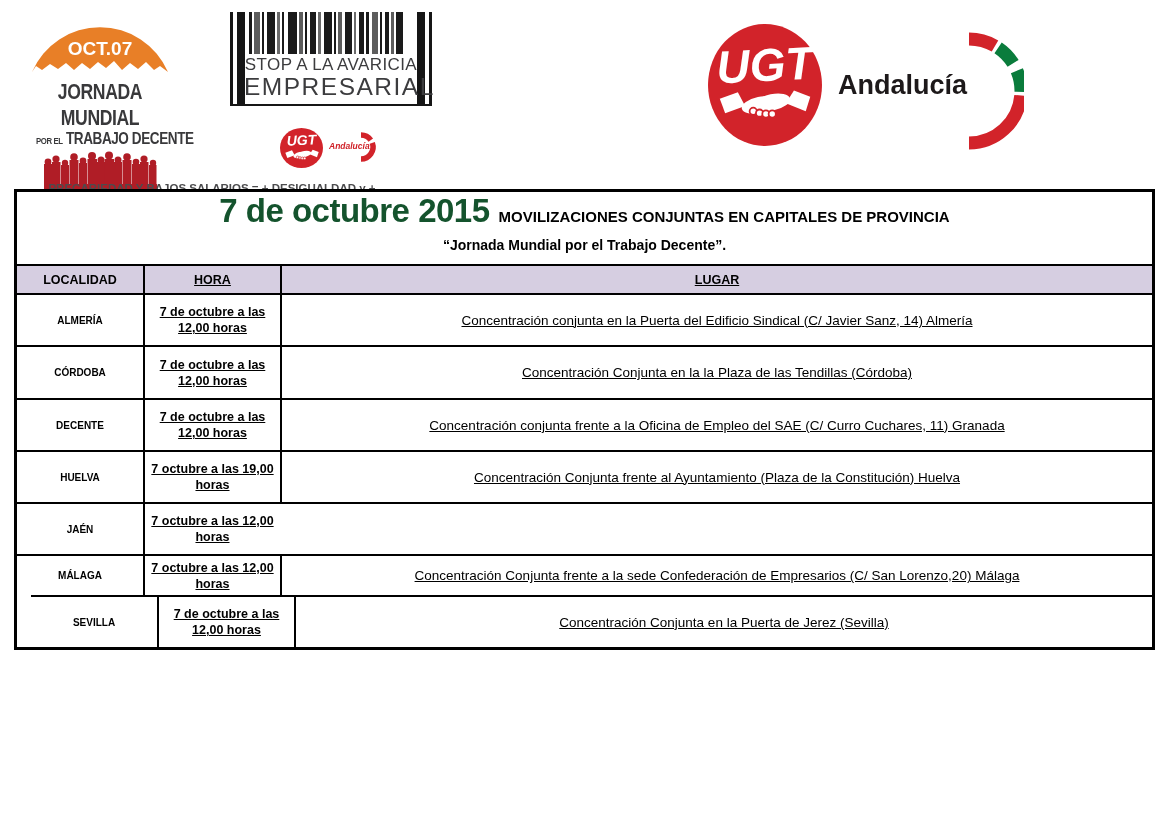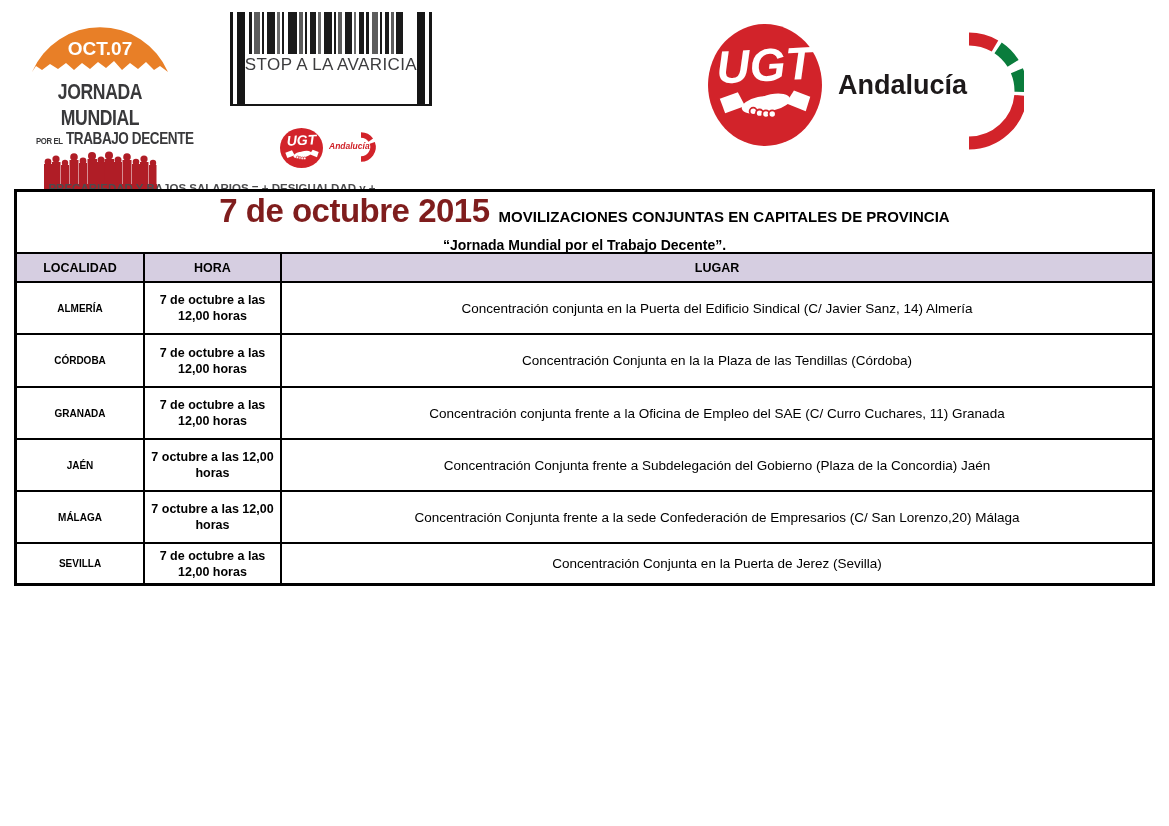--- a/index.html
+++ b/index.html
@@ -41,33 +41,33 @@
   #big-ugt-circle { left:708px; top:24px; width:114px; height:122px; }
   #big-ugt-circle .ugt-letters { font-size:46px; margin-top:14px; }
   #big-andalucia { left:838px; top:70px; font-size:27px; font-weight:bold; color:#1d191a; }
   #big-arc { left:966px; top:30px; }
 
   
   #doc-table { left:14px; top:189px; width:1141px; border:3px solid #000; background:#fff; }
   #title-cell { height:60px; display:flex; flex-direction:column; justify-content:center;
                 align-items:center; }
   #title-line { display:flex; align-items:baseline; gap:9px; }
-  #title-date { color:#7f1d1d; font-size:33px; font-weight:bold; letter-spacing:-.5px; }
+  #title-date { color:#14532d; font-size:33px; font-weight:bold; letter-spacing:-.5px; }
   #title-rest { color:#000; font-size:15px; font-weight:bold; }
   #subtitle { color:#000; font-size:14px; font-weight:bold; margin-top:7px; }
 
   .trow { display:flex; border-top:2px solid #000; align-items:stretch; }
   .cell { display:flex; align-items:center; justify-content:center; text-align:center; }
-  .cell + .cell { border-left:2px solid #000; }
+  .cell + .cell { border-left:2px solid #000;text-decoration:underline; }
   .c-loc  { flex:0 0 126px; font-size:10px; font-weight:bold; }
   .c-hora { flex:0 0 137px; font-size:12.5px; font-weight:bold; line-height:16px; padding:2px 2px; }
   .c-hora.hl { background:#b9cde4; }
   .c-lugar{ flex:1 1 auto; font-size:13.5px; padding:0 8px; }
 
-  #header-row { background:#d6cee1; }
+  #header-row { background:#d6cee1;margin-top:12px; }
   #header-row .cell { font-size:12.5px; font-weight:bold; }
   #header-row { height:29px; }
 
   #tbody .trow:nth-child(1){ height:52px; }
   #tbody .trow:nth-child(2){ height:53px; }
   #tbody .trow:nth-child(3){ height:52px; }
   #tbody .trow:nth-child(4){ height:52px; }
   #tbody .trow:nth-child(5){ height:52px; }
   #tbody .trow:nth-child(6){ height:41px; }
   #tbody .trow:nth-child(7){ height:52px;margin-left:14px; }
@@ -142,20 +142,21 @@
       <div style="width: 2px; margin-right: 3px; background: rgb(107, 107, 107);"></div>
       <div style="width: 5px; margin-right: 2px; background: rgb(26, 26, 26);"></div>
       <div style="width: 3px; margin-right: 3px; background: rgb(26, 26, 26);"></div>
       <div style="width: 6px; margin-right: 2px; background: rgb(93, 93, 93);"></div>
       <div style="width: 2px; margin-right: 3px; background: rgb(26, 26, 26);"></div>
       <div style="width: 4px; margin-right: 2px; background: rgb(26, 26, 26);"></div>
       <div style="width: 3px; margin-right: 2px; background: rgb(93, 93, 93);"></div>
       <div style="width: 7px; margin-right: 0px; background: rgb(26, 26, 26);"></div>
     </div>
   <div id="barcode-line1">STOP A LA AVARICIA</div>
+  <div id="barcode-line2">EMPRESARIAL</div>
 </div>
 
 <div class="abs" id="small-ugt">
   <div class="ugt-circle">
     <span class="ugt-letters">UGT</span>
     <svg width="34" height="14" viewBox="0 0 100 42" style="margin-top:-3px">
       <g fill="#fff">
         <polygon points="0,14 20,7 28,22 6,30"></polygon>
         <polygon points="100,12 82,5 73,19 95,28"></polygon>
         <ellipse cx="44" cy="21" rx="20" ry="9" transform="rotate(-12 44 21)"></ellipse>
@@ -225,28 +226,32 @@
         <div class="cell c-loc">ALMERÍA</div>
         <div class="cell c-hora">7 de octubre a las 12,00 horas</div>
         <div class="cell c-lugar">Concentración conjunta en la Puerta del Edificio Sindical (C/ Javier Sanz, 14) Almería</div>
       </div>
       <div class="trow">
         <div class="cell c-loc">CÓRDOBA</div>
         <div class="cell c-hora">7 de octubre a las 12,00 horas</div>
         <div class="cell c-lugar">Concentración Conjunta en la la Plaza de las Tendillas (Córdoba)</div>
       </div>
       <div class="trow">
-        <div class="cell c-loc">GRANADA</div>
+        <div class="cell c-loc">DECENTE</div>
         <div class="cell c-hora">7 de octubre a las 12,00 horas</div>
         <div class="cell c-lugar">Concentración conjunta frente a la Oficina de Empleo del SAE (C/ Curro Cuchares, 11) Granada</div>
+      </div>
+      <div class="trow">
+        <div class="cell c-loc">HUELVA</div>
+        <div class="cell c-hora">7 octubre a las 19,00 horas</div>
+        <div class="cell c-lugar">Concentración Conjunta frente al Ayuntamiento (Plaza de la Constitución) Huelva</div>
       </div>
       <div class="trow">
         <div class="cell c-loc">JAÉN</div>
         <div class="cell c-hora">7 octubre a las 12,00 horas</div>
-        <div class="cell c-lugar">Concentración Conjunta frente a Subdelegación del Gobierno (Plaza de la Concordia) Jaén</div>
       </div>
       <div class="trow">
         <div class="cell c-loc">MÁLAGA</div>
         <div class="cell c-hora">7 octubre a las 12,00 horas</div>
         <div class="cell c-lugar">Concentración Conjunta frente a la sede Confederación de Empresarios (C/ San Lorenzo,20) Málaga</div>
       </div>
       <div class="trow">
         <div class="cell c-loc">SEVILLA</div>
         <div class="cell c-hora">7 de octubre a las 12,00 horas</div>
         <div class="cell c-lugar">Concentración Conjunta en la Puerta de Jerez (Sevilla)</div>

